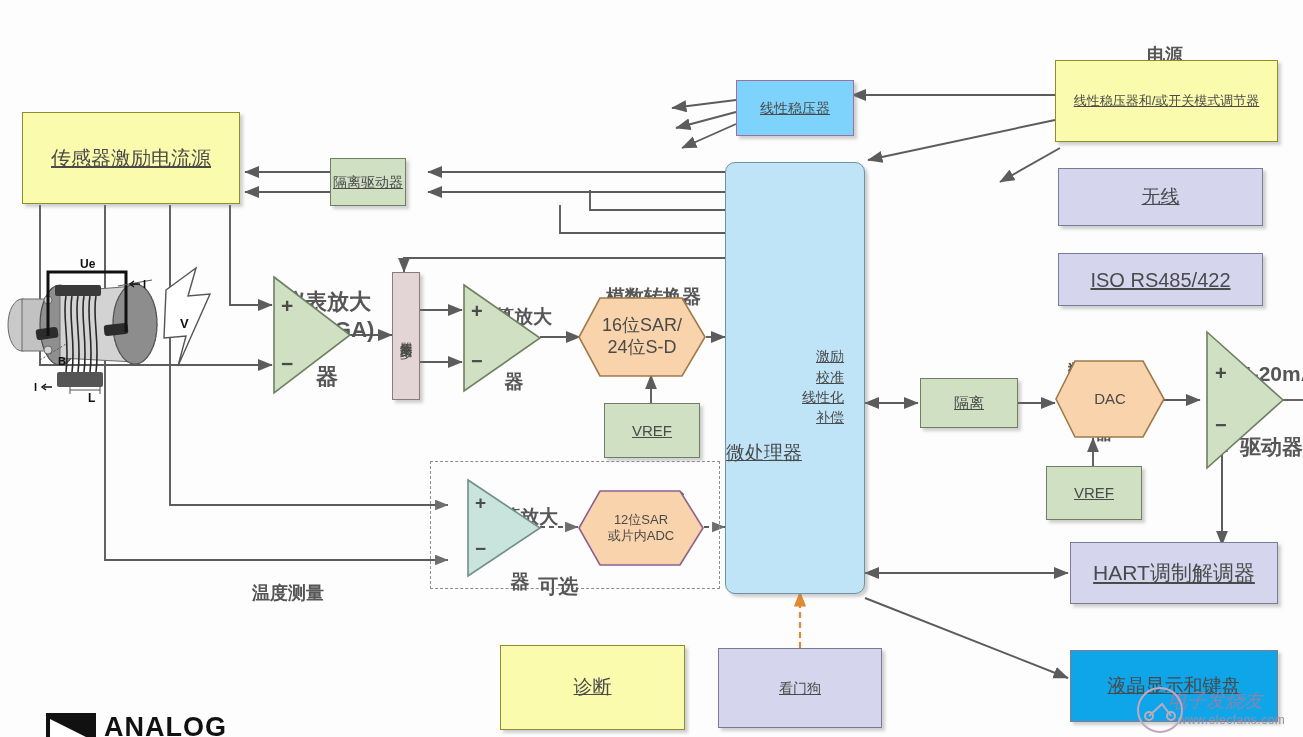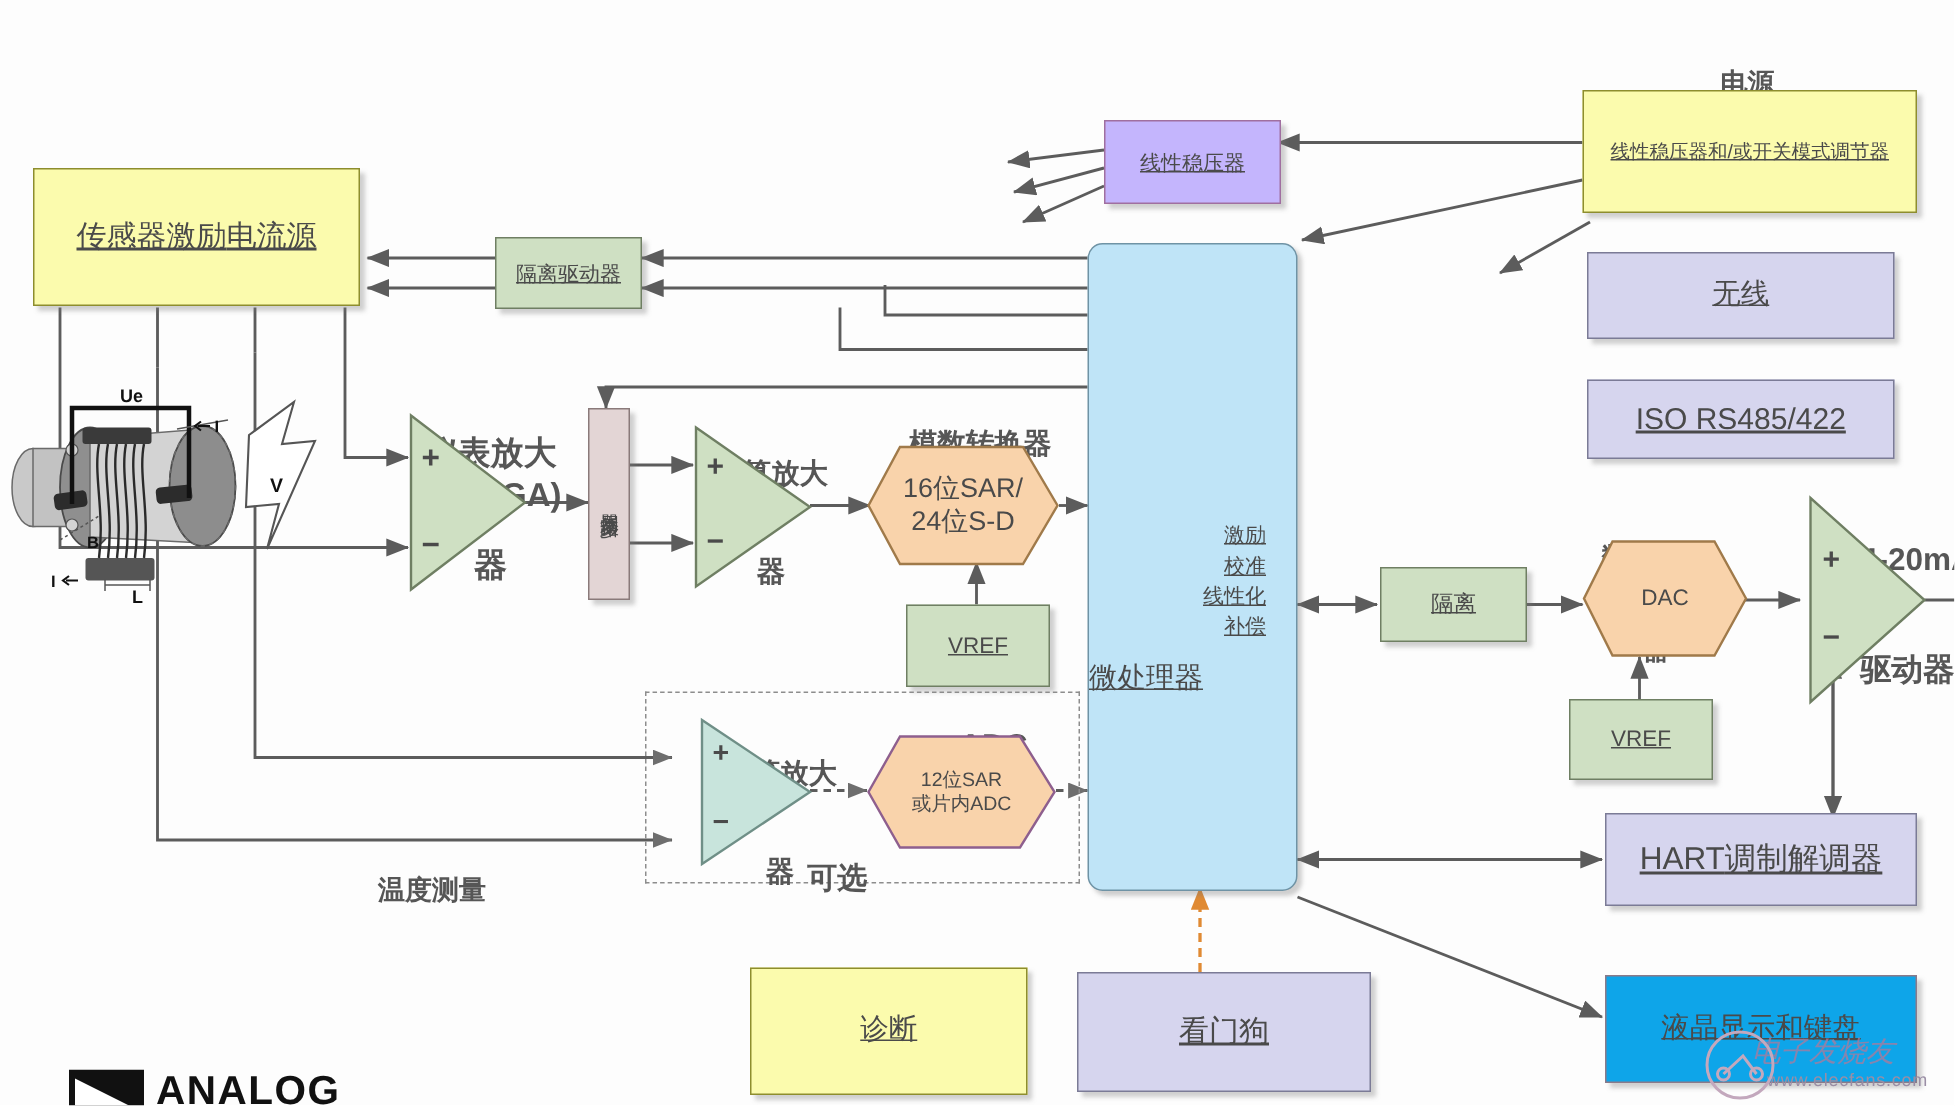--- a/index.html
+++ b/index.html
@@ -7,21 +7,21 @@
   #stage{position:relative;width:1303px;height:737px;background:#fdfdfd;overflow:hidden;}
   svg#wires{position:absolute;left:0;top:0;width:1303px;height:737px;pointer-events:none;}
 
   .blk{position:absolute;box-sizing:border-box;border:1.5px solid #7a7a7a;
        display:flex;align-items:center;justify-content:center;
        text-align:right;color:#4a4a4a;box-shadow:3px 3px 3px rgba(120,120,120,.35);
        line-height:1.2;text-decoration:underline;}
   .yellow{background:#fbfbad;border-color:#8d8d2e;}
   .green{background:#cfe0c3;border-color:#6f7f63;}
   .lav{background:#d6d5ee;border-color:#7b7b96;}
-  .pink{background:#c4b5fd;border-color:#a06fa0;}
+  .pink{background:#7dd3fc;border-color:#a06fa0;}
   .mcu{background:#bfe4f7;border-color:#6f93a5;}
   .mux{background:#e3d5d5;border-color:#8a7a7a;}
   .pinklcd{background:#0ea5e9;border-color:#8a7a8a;}
 
   .lbl{position:absolute;color:#565656;font-weight:bold;text-align:center;
        line-height:1.15;white-space:pre;}
 
   
   .tri{position:absolute;}
   .tri svg{display:block;overflow:visible;}
@@ -189,21 +189,21 @@
       <path d="M166,40 L196,18 L188,46 L210,44 L178,116 L186,86 L164,88 Z"></path>
     </g>
     <text x="180" y="78" font-size="13" font-family="Liberation Sans, sans-serif" fill="#111" font-weight="bold">V</text>
   </svg>
 
   <div class="blk yellow" style="left:22px;top:112px;width:218px;height:92px;font-size:20px;">
     <span>传感器激励</span>
     <span>电流源</span>
   </div>
 
-  <div class="blk green" style="left:330px;top:158px;width:98px;height:48px;font-size:14px;">
+  <div class="blk green" style="left:330px;top:158px;width:76px;height:48px;font-size:14px;">
     <span>隔离驱动器</span>
   </div>
 
   <div class="blk pink" style="left:736px;top:80px;width:118px;height:56px;font-size:14px;">
     <span>线性</span>
     <span>稳压器</span>
   </div>
 
   <div class="lbl" style="left:1105px;top:4px;width:120px;font-size:18px;">
     <div>电源</div>
@@ -358,21 +358,21 @@
 
   <div class="blk pinklcd" style="left:1070px;top:650px;width:208px;height:72px;font-size:19px;">
     <span>液晶显示和</span>
     <span>键盘</span>
   </div>
 
   <div class="blk yellow" style="left:500px;top:645px;width:185px;height:85px;font-size:19px;">
     <span>诊断</span>
   </div>
 
-  <div class="blk lav" style="left:718px;top:648px;width:196px;height:80px;font-size:20px;">
+  <div class="blk lav" style="left:718px;top:648px;width:164px;height:80px;font-size:14px;">
     <span>看门狗</span>
   </div>
 
   <div id="wm" style="left:1168px;top:688px;font-size:19px;">电子发烧友</div>
   <div id="wmsub" style="left:1178px;top:713px;font-size:12px;">www.elecfans.com</div>
   <svg style="position:absolute;left:1136px;top:686px;" width="48" height="48">
     <circle cx="24" cy="24" r="22" fill="none" stroke="#c3a8bd" stroke-width="2"></circle>
     <circle cx="13" cy="30" r="4" fill="none" stroke="#c3a8bd" stroke-width="2"></circle>
     <circle cx="35" cy="30" r="4" fill="none" stroke="#c3a8bd" stroke-width="2"></circle>
     <path d="M13,30 L26,18 L35,30" fill="none" stroke="#c3a8bd" stroke-width="2"></path>

